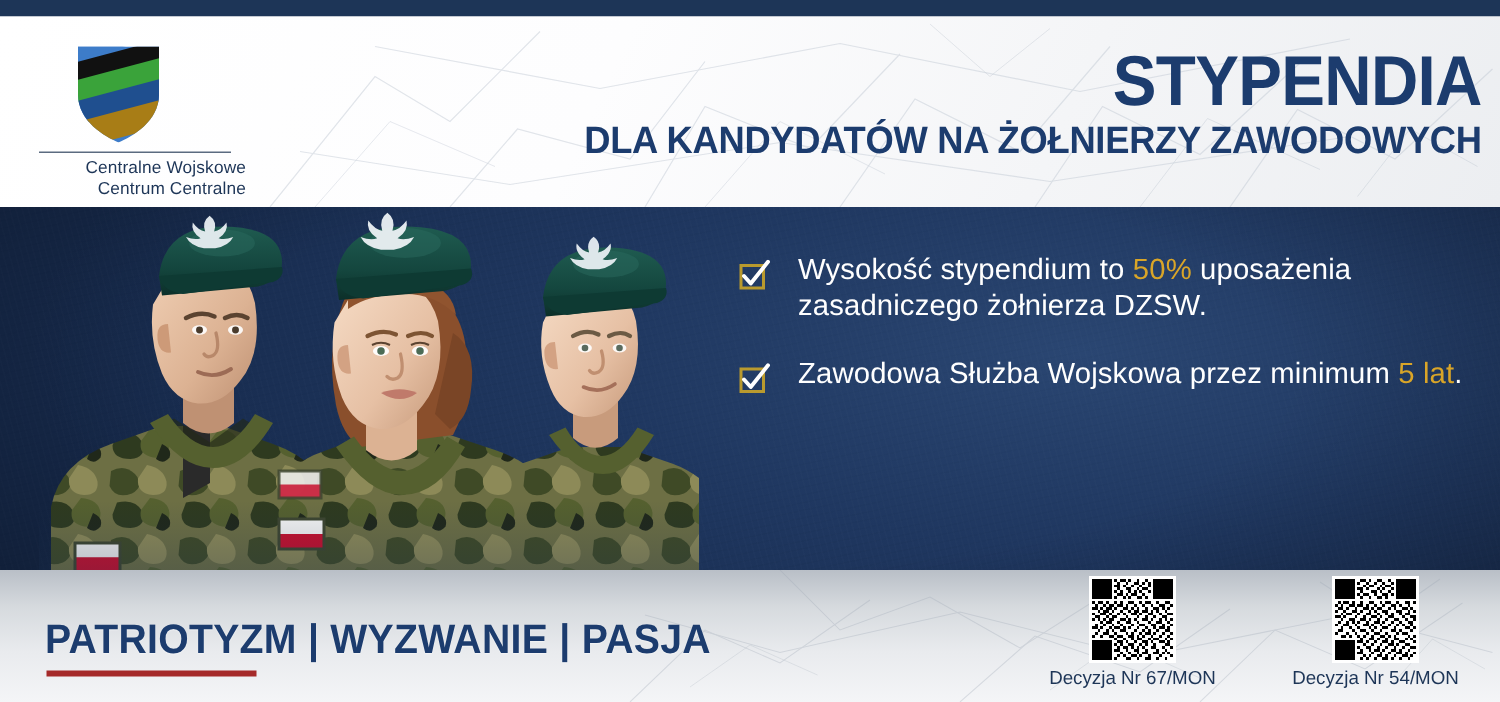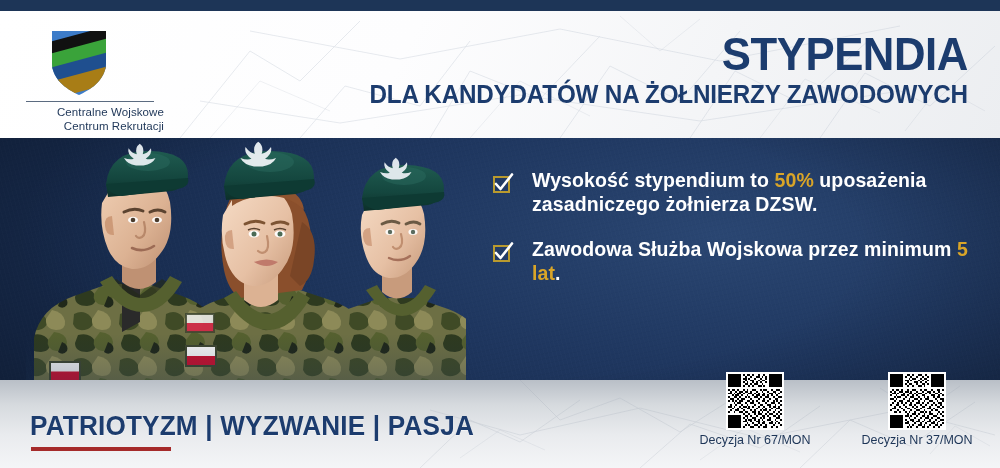--- a/index.html
+++ b/index.html
@@ -27,21 +27,21 @@
 
   
   .logo{position:absolute;left:14px;top:16px;width:150px;}
   .shield-wrap{position:absolute;left:34px;top:0;width:62px;height:70px;}
   .logo-rule{position:absolute;left:12px;top:74px;width:128px;height:1px;background:#5b6b80;}
   .logo-text{position:absolute;left:0;top:79px;width:150px;text-align:right;
     font-family:"Liberation Sans", sans-serif;font-size:11.5px;line-height:13.5px;
     color:#1d3557;font-weight:400;letter-spacing:.1px;}
 
   
-  .headline{position:absolute;right:32px;top:18px;text-align:right;color:#1c3c6e;}
+  .headline{position:absolute;right:12px;top:18px;text-align:right;color:#1c3c6e;}
   .headline .l1{font-size:47px;line-height:49px;font-weight:700;letter-spacing:-0.5px;
     transform:scaleX(.93);transform-origin:right center;font-family:"Liberation Sans", sans-serif;}
   .headline .l2{font-size:25.5px;line-height:29px;font-weight:700;letter-spacing:-0.2px;margin-top:2px;
     transform:scaleX(.95);transform-origin:right center;font-family:"Liberation Sans", sans-serif;}
 
   
   .navy{position:absolute;left:0;top:138px;width:1000px;height:242px;
     background:
       radial-gradient(ellipse 70% 110% at 72% 40%, #2a4672 0%, #1f3760 48%, #16294a 100%);
     overflow:hidden;}
@@ -57,39 +57,39 @@
   .photo svg{display:block;width:100%;height:100%;}
 
   
   .bullets{position:absolute;left:492px;top:168px;width:500px;}
   .bullet{position:relative;display:flex;align-items:flex-start;margin-bottom:21px;}
   .bullet:last-child{margin-bottom:16px;}
   .cb{flex:0 0 auto;width:22px;height:22px;position:relative;margin-top:5px;margin-right:18px;}
   .cb .box{position:absolute;left:1px;top:3px;width:17px;height:17px;
     border:2px solid #b99a2e;box-sizing:border-box;}
   .cb .tick{position:absolute;left:0;top:0;width:22px;height:22px;}
-  .btxt{font-size:19.5px;line-height:24px;color:#ffffff;font-weight:700;
+  .btxt{font-size:19.5px;line-height:24px;color:#ffffff;font-weight:400;
     font-family:"Liberation Sans", sans-serif;letter-spacing:.1px;}
   .hl{color:#d9a528;}
 
   
   .bottom{position:absolute;left:0;top:380px;width:1000px;height:88px;
     background:linear-gradient(180deg,#b9bfc7 0%,#d6dade 28%,#e9ebee 62%,#f4f5f7 100%);
     overflow:hidden;}
   .bottom-marble{position:absolute;inset:0;opacity:.5;}
   .bottom-marble svg{display:block;width:100%;height:100%;}
 
   .slogan{position:absolute;left:30px;top:411px;color:#1c3c6e;font-weight:700;
     font-size:27.5px;line-height:30px;letter-spacing:.2px;
     transform:scaleX(.95);transform-origin:left center;
     font-family:"Liberation Sans", sans-serif;text-shadow:0 1px 1px rgba(255,255,255,.5);}
   .slogan-rule{position:absolute;left:31px;top:447px;width:140px;height:4px;background:#a52a2a;}
 
   
-  .qr-group{position:absolute;top:372px;left:0;width:884px;height:84px;}
+  .qr-group{position:absolute;top:384px;left:0;width:884px;height:84px;}
   .qr-item{position:absolute;text-align:center;}
   .qr-item .qr{width:58px;height:58px;background:#ffffff;padding:2px;box-sizing:border-box;margin:0 auto;}
   .qr-item .qr svg{display:block;width:100%;height:100%;}
   .qr-item .cap{margin-top:3px;font-size:12.5px;color:#1d3557;white-space:nowrap;
     font-family:"Liberation Sans", sans-serif;}
   #qr1{left:690px;width:130px;}
   #qr2{left:852px;width:130px;}
 </style>
 </head>
 <body>
@@ -135,21 +135,21 @@
             <path d="M-10,30 L72,8 L72,24 L-10,46 Z" fill="#3aa33a"></path>
             <path d="M-10,44 L72,22 L72,38 L-10,60 Z" fill="#1f4f8f"></path>
             <path d="M-10,58 L72,36 L72,54 L-10,76 Z" fill="#a87d16"></path>
             <path d="M-10,2 L72,-20 L72,-6 L-10,16 Z" fill="#3d7cc9"></path>
           </g>
         </svg>
       </div>
       <div class="logo-rule"></div>
       <div class="logo-text">
         <div>Centralne Wojskowe</div>
-        <div>Centrum Rekrutacji</div>
+        <div>Centrum Centralne</div>
       </div>
     </div>
 
     <div class="headline">
       <div class="l1">STYPENDIA</div>
       <div class="l2">DLA KANDYDATÓW NA ŻOŁNIERZY ZAWODOWYCH</div>
     </div>
   </div>
 
   <div class="navy">
@@ -803,17 +803,17 @@
             <rect x="9" y="28" width="1" height="1"></rect>
               <rect x="11" y="28" width="1" height="1"></rect>
               <rect x="14" y="28" width="1" height="1"></rect>
               <rect x="17" y="28" width="2" height="1"></rect>
               <rect x="20" y="28" width="1" height="1"></rect>
               <rect x="23" y="28" width="1" height="1"></rect>
               <rect x="26" y="28" width="1" height="1"></rect>
           </g>
         </svg>
       </div>
-      <div class="cap">Decyzja Nr 37/MON</div>
+      <div class="cap">Decyzja Nr 54/MON</div>
     </div>
   </div>
 
 </div>
 
 </body></html>

